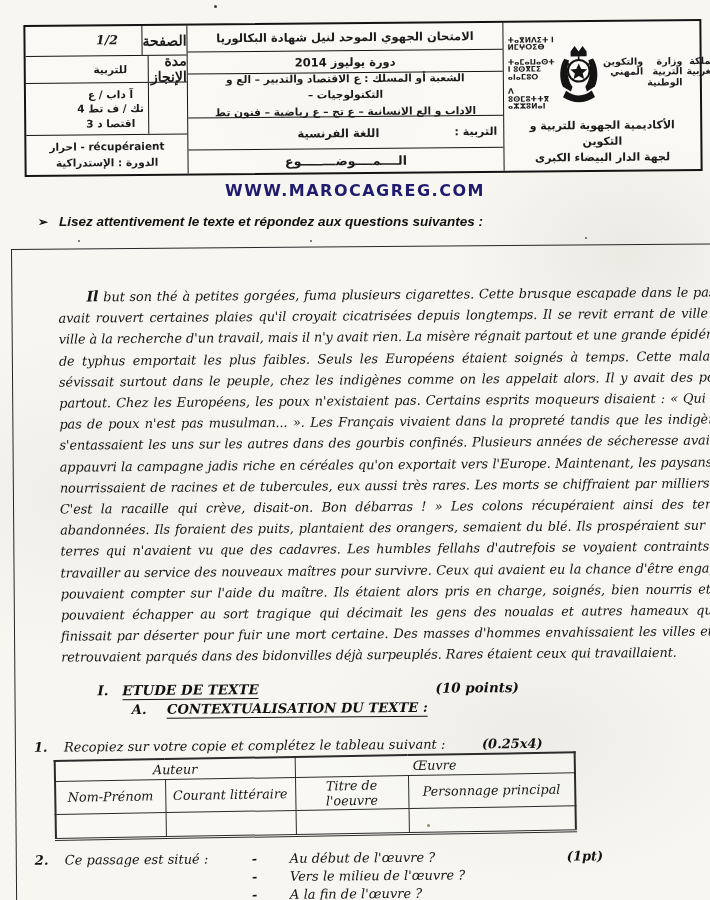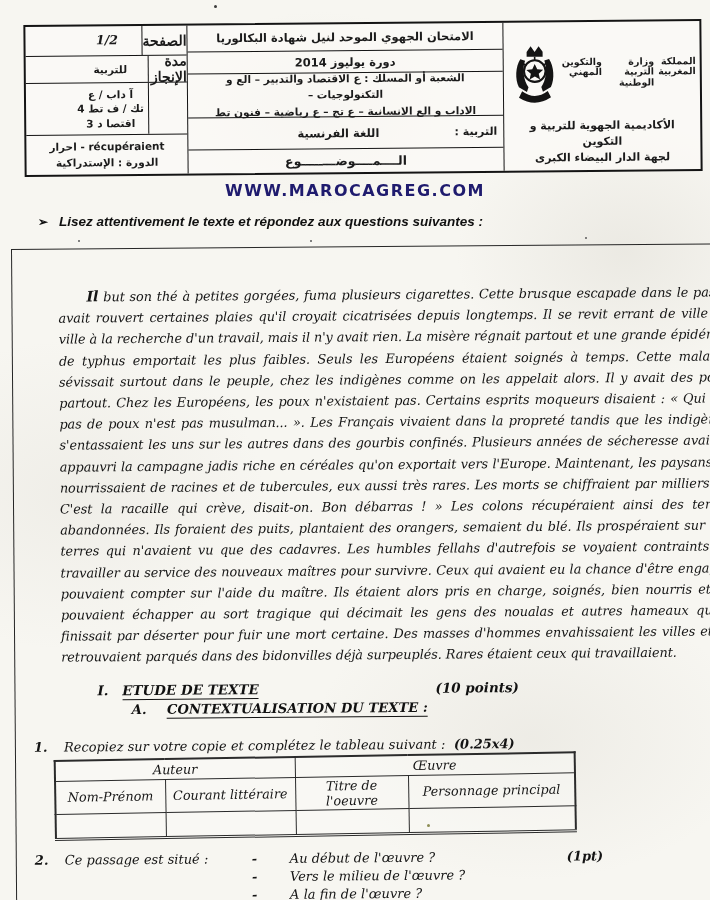--- a/index.html
+++ b/index.html
@@ -79,21 +79,21 @@
   .sec1 .points{position:absolute;left:338px;top:0;}
   .secA{margin-left:86px;font-weight:bold;font-size:13.2px;color:#111;}
   .secA .num{margin-right:16px;}
   .secA .title{border-bottom:1.6px solid #111;padding-bottom:1px;}
 
   .q{position:relative;font-size:13px;color:#141414;}
   .q .num{position:absolute;left:-12px;top:0;font-weight:bold;}
   .q .qt{margin-left:18px;}
   .q .points{position:absolute;top:0;font-weight:bold;}
   .q1{margin-top:22px;}
-  .q1 .points{left:408px;}
+  .q1 .points{left:436px;}
   .q2{margin-top:15px;min-height:80px;}
   .q2 .points{left:520px;}
   .opts{position:absolute;left:205px;top:0;display:flex;flex-direction:column;gap:3px;}
   .opt{display:flex;}
   .opt .dash{width:38px;font-weight:bold;}
 
   table.q1t{margin:3px 0 0 8px;border-collapse:collapse;width:522px;
             transform:rotate(-.5deg);background:rgba(253,252,249,.4);
             border:2.2px solid #2b2b2b;border-bottom:3.5px double #2b2b2b;}
   table.q1t td{border:1.4px solid #2b2b2b;text-align:center;
@@ -144,20 +144,25 @@
       </div>
       <div class="mid-r mid-r4">
         <span class="lab">التربية :</span>
         <span class="val">اللغة الفرنسية</span>
       </div>
       <div class="mid-r mid-r5">الــــمــــوضــــــــوع</div>
     </div>
 
     <div class="logo">
       <div class="logo-top">
+        <div class="tif">
+          <span>ⵜⴰⴳⵍⴷⵉⵜ ⵏ ⵍⵎⵖⵔⵉⴱ</span>
+          <span>ⵜⴰⵎⴰⵡⴰⵙⵜ ⵏ ⵓⵙⴳⵎⵉ ⴰⵏⴰⵎⵓⵔ</span>
+          <span>ⴷ ⵓⵙⵎⵓⵜⵜⴳ ⴰⵣⵣⵓⵍⴰⵏ</span>
+        </div>
         <div class="emblem-wrap">
           <svg width="48" height="60" viewBox="0 0 60 72" aria-hidden="true">
             <path d="M20 9 l5 -7 5 7 5 -7 5 7 v6 h-20 z" fill="#141414"></path>
             <path d="M12 18 c-6 9 -7 25 -2 35 l10 6 2 -6 c-6 -8 -8 -23 -4 -33 z" fill="#141414"></path>
             <path d="M48 18 c6 9 7 25 2 35 l-10 6 -2 -6 c6 -8 8 -23 4 -33 z" fill="#141414"></path>
             <circle cx="30" cy="33" r="13.5" fill="none" stroke="#141414" stroke-width="2.6"></circle>
             <path d="M30 24 l3.1 6.8 7.4 .6 -5.6 4.9 1.7 7.2 -6.6 -3.9 -6.6 3.9 1.7 -7.2 -5.6 -4.9 7.4 -.6 z" fill="#141414"></path>
             <path d="M30 20 v-5 M19 26 l-5 -4 M41 26 l5 -4" stroke="#141414" stroke-width="2"></path>
             <path d="M14 58 q16 12 32 0 l4 8 q-20 13 -40 0 z" fill="#141414"></path>
           </svg>

